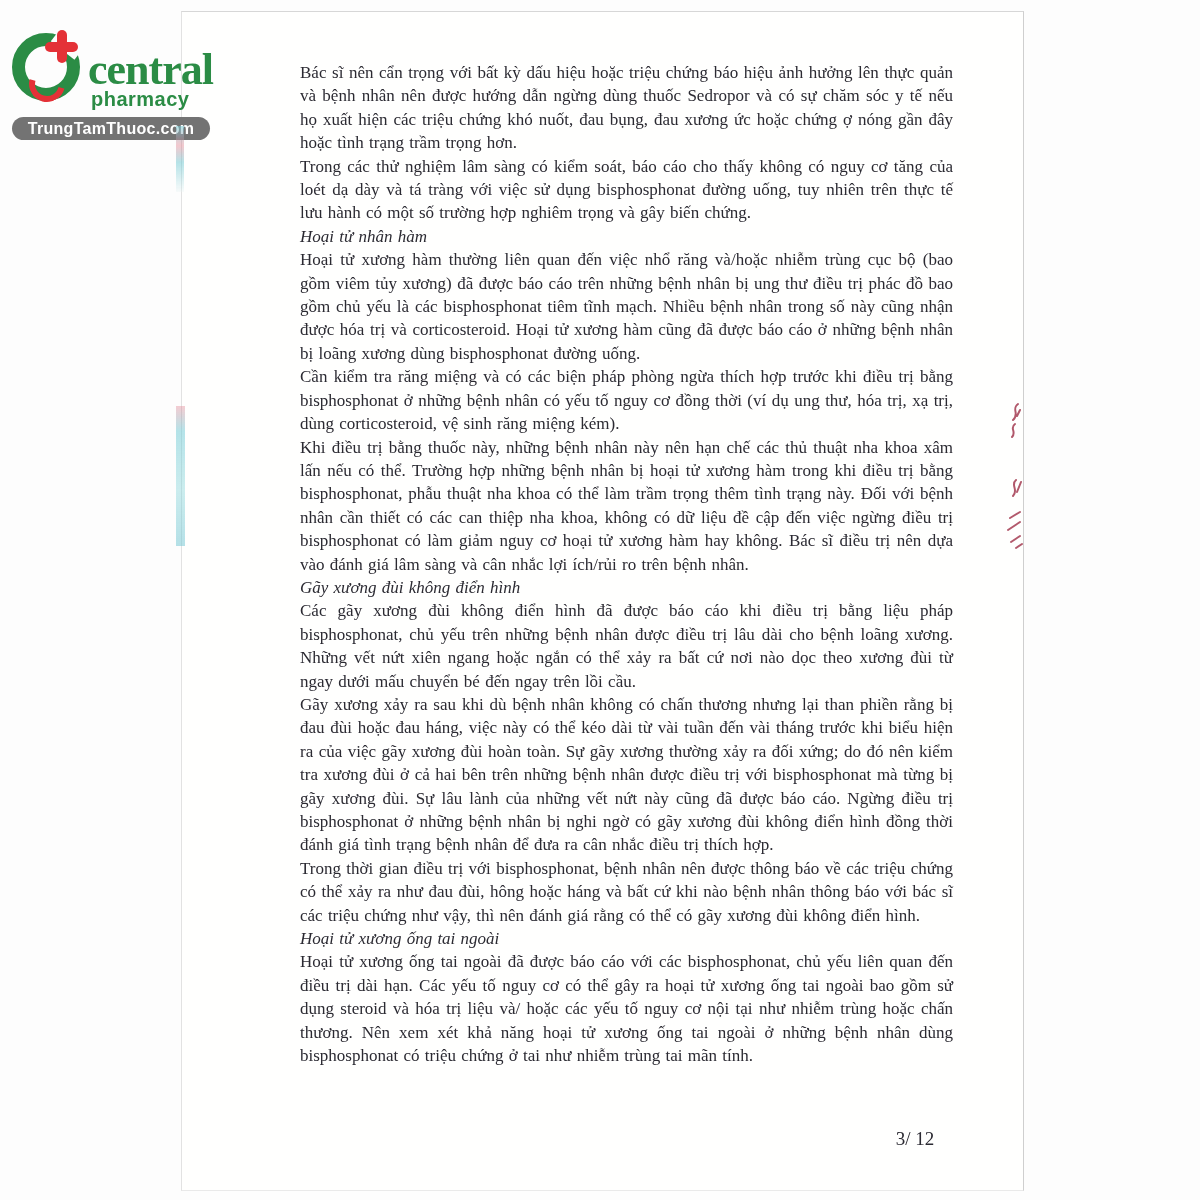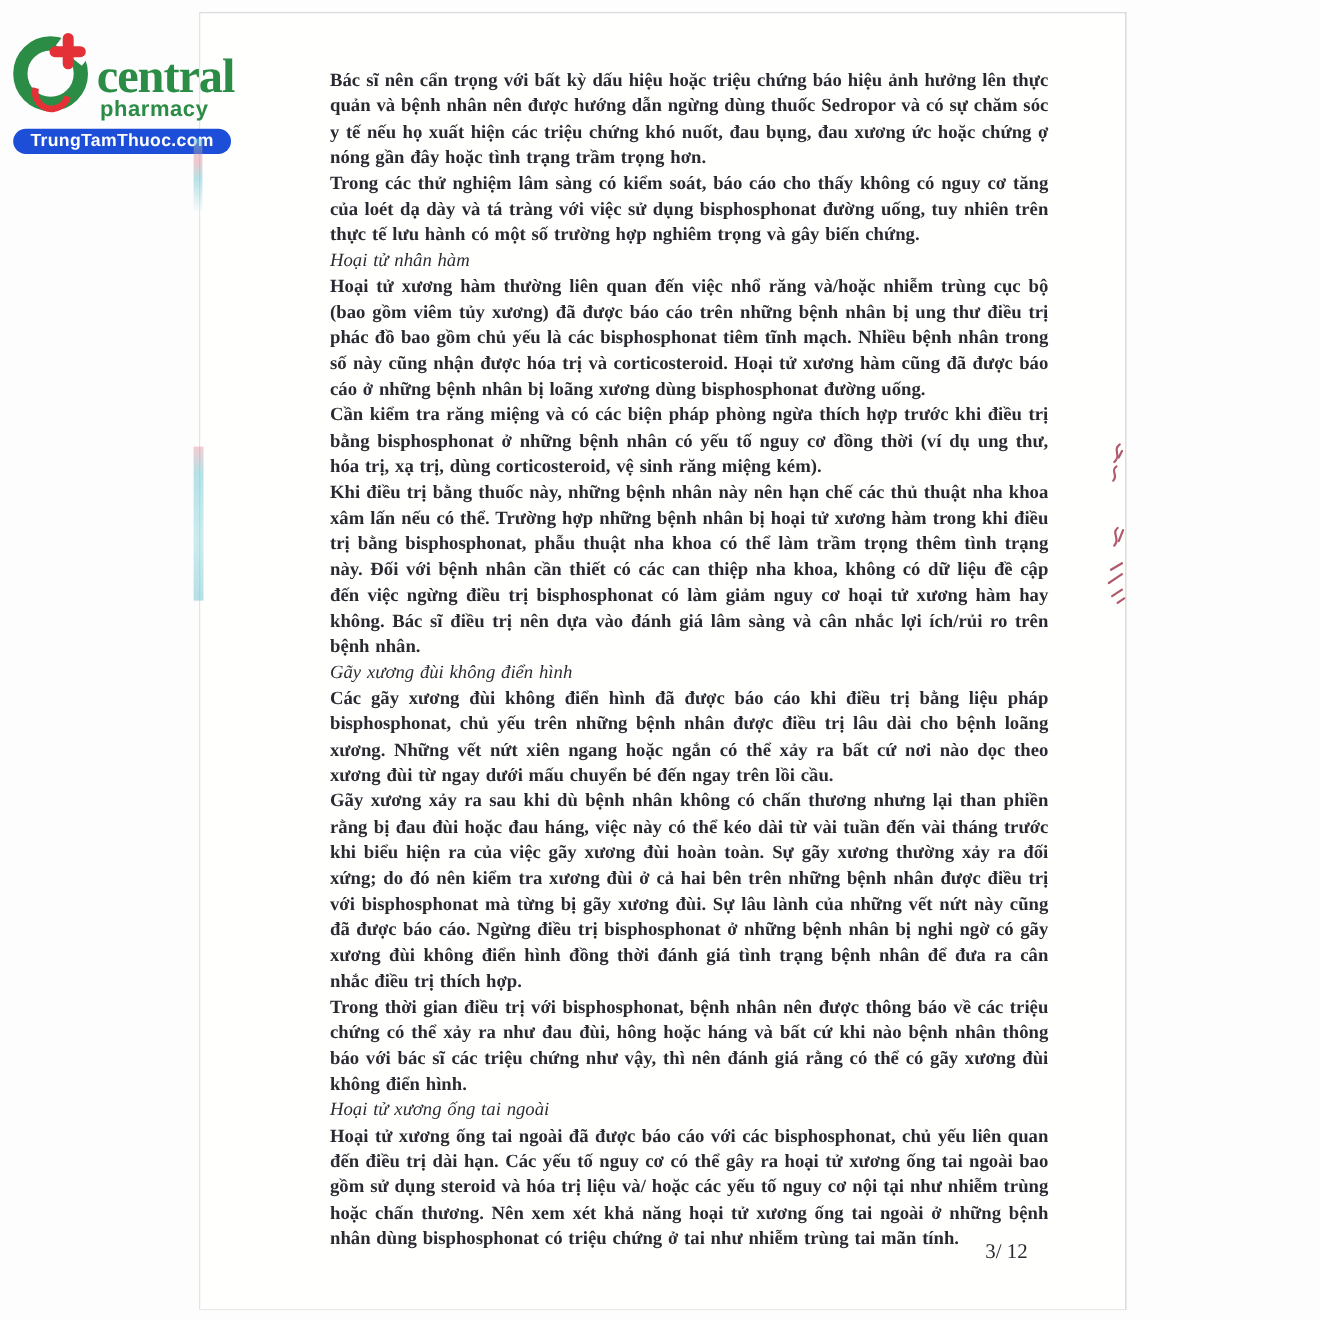--- a/index.html
+++ b/index.html
@@ -16,21 +16,21 @@
     border-left:1px solid #e2e2e2;
     border-right:1px solid #cfcfcf;
     border-bottom:1px solid #e9e9e9;
   }
   
   .doc-text{
     position:absolute;left:300px;top:61px;width:653px;
     font-size:17px;line-height:23.4px;color:#2b2a32;
     text-align:justify;word-spacing:1px;
   }
-  .doc-text p.para{margin:0;font-weight:bold;}
+  .doc-text p.para{margin:0;}
   .doc-text div.heading{font-style:italic;}
   .page-number{
     position:absolute;left:860px;top:1128px;width:110px;
     font-size:19px;color:#2b2a32;text-align:center;
   }
   
   .watermark{position:absolute;left:12px;top:32px;width:205px;height:108px;}
   .logo-mark{position:absolute;left:0;top:0;width:68px;height:70px;}
   .c-ring{
     position:absolute;left:0;top:1px;width:42px;height:42px;
@@ -59,21 +59,21 @@
     font-family:Liberation Serif, serif;
     font-size:44px;line-height:1;font-weight:bold;color:#2b8c45;letter-spacing:-1px;
   }
   .brand-sub{
     position:absolute;left:79px;top:56px;
     font-family:"Liberation Sans","DejaVu Sans",sans-serif;
     font-size:20px;font-weight:bold;color:#2b8c45;letter-spacing:.5px;
   }
   .site-pill{
     position:absolute;left:0;top:85px;width:198px;height:23px;
-    background:#1d4ed8;border-radius:12px;
+    background:#737373;border-radius:12px;
     display:flex;align-items:center;justify-content:center;
     font-family:"Liberation Sans","DejaVu Sans",sans-serif;
     font-size:16px;font-weight:bold;color:#ffffff;letter-spacing:.3px;
   }
   
   .artifact-left-top{
     position:absolute;left:176px;top:126px;width:8px;height:66px;
     background:linear-gradient(to bottom,
       rgba(120,205,215,.55) 0%,rgba(225,120,135,.40) 30%,
       rgba(110,200,210,.50) 55%,rgba(235,245,245,.3) 100%);

